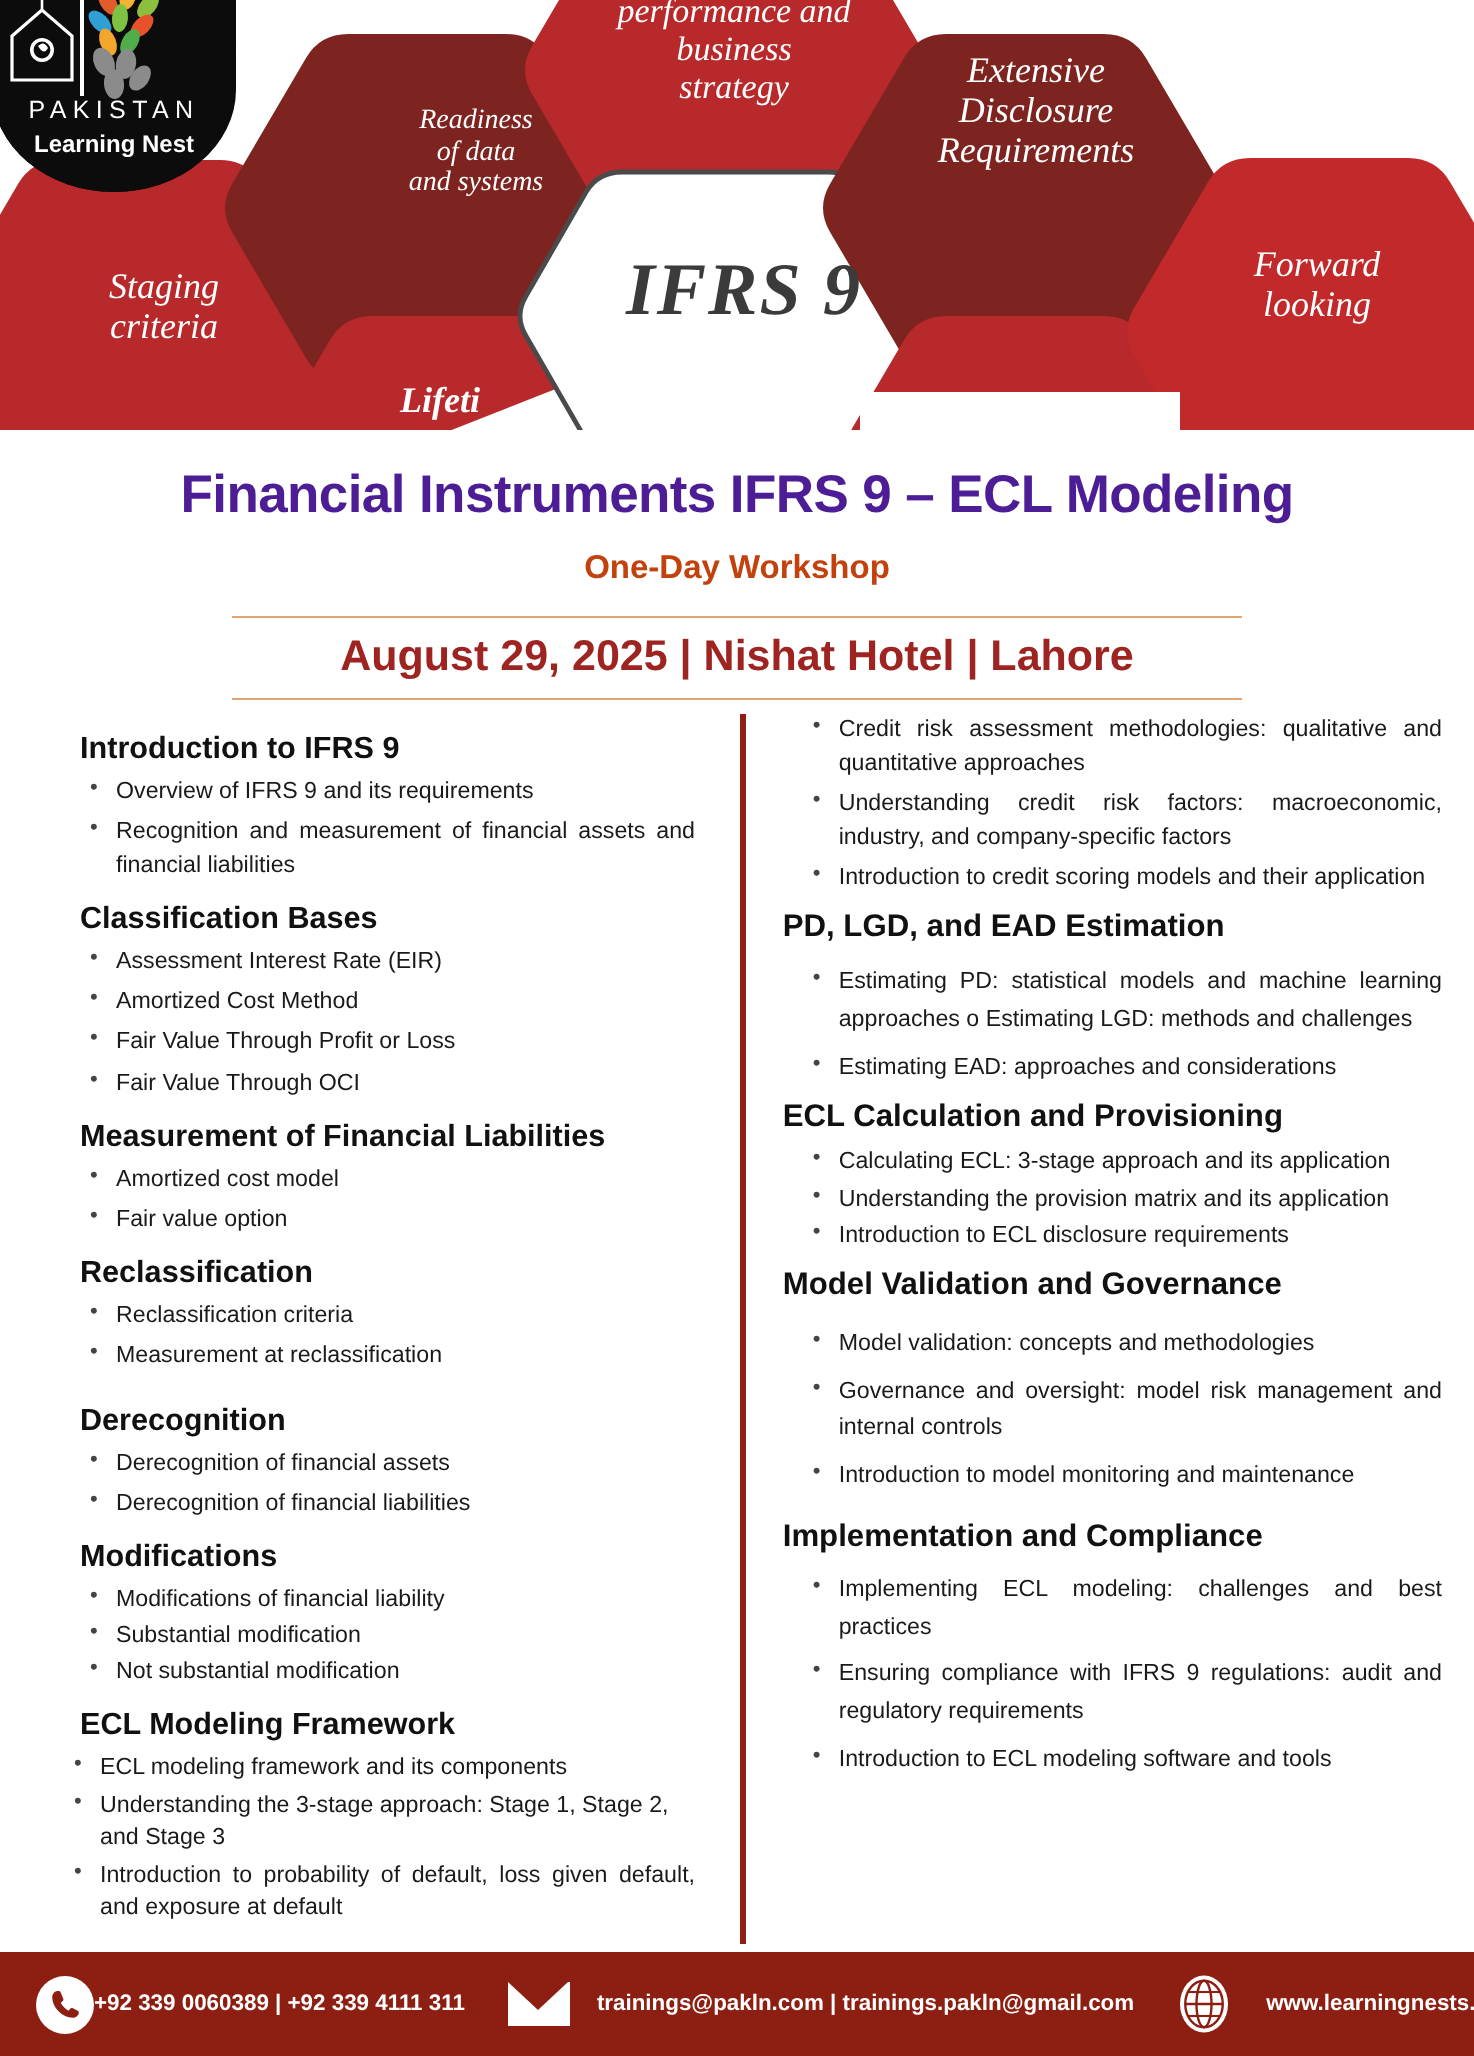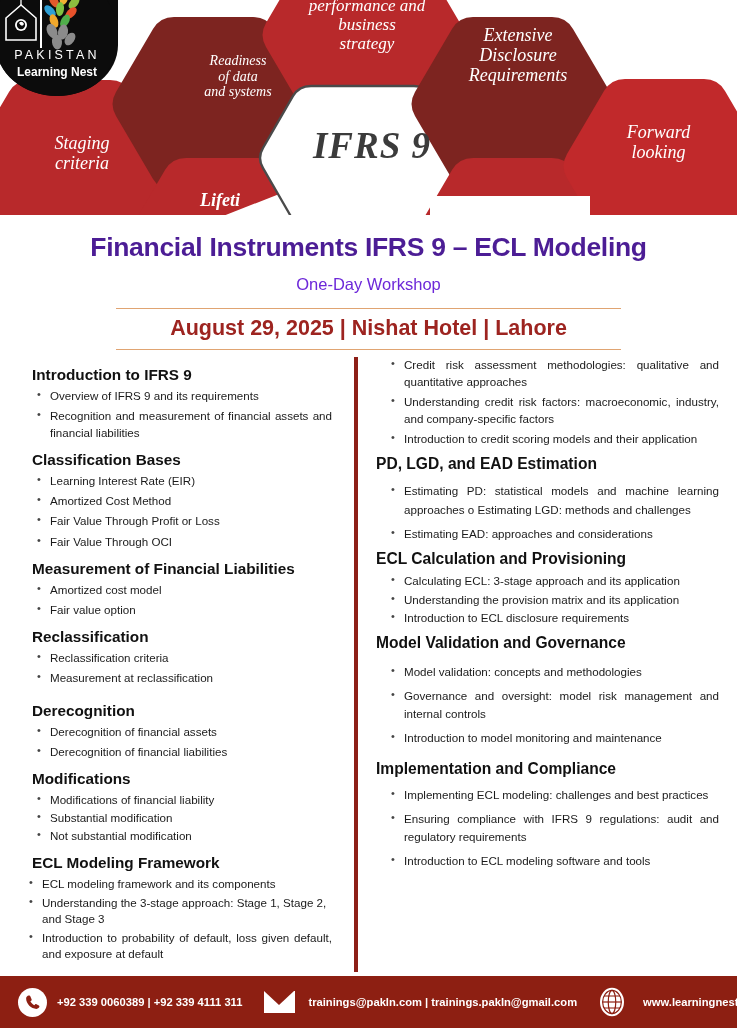--- a/index.html
+++ b/index.html
@@ -57,38 +57,38 @@
     letter-spacing:1px;
   }
 
   
   .title-wrap { position:absolute; left:0; top:232px; width:737px; text-align:center; }
   .main-title {
     font-size:26.5px; font-weight:bold; color:#4c1d95;
     letter-spacing:-0.3px;
   }
   .sub-title {
-    margin-top:12px; font-size:16.5px; font-weight:normal; color:#6d28d9;
+    margin-top:12px; font-size:16.5px; font-weight:bold; color:#c2410c;
   }
   .date-band {
     margin:14px auto 0; width:505px;
     border-top:1.6px solid #e0a472; border-bottom:1.6px solid #e0a472;
     padding:7px 0 8px;
   }
   .date-text {
     font-size:21.5px; font-weight:bold; color:#9d2420;
   }
 
   
   .cols {
     position:absolute; left:0; top:357px; width:737px; height:615px;
     display:flex;
   }
   .col { position:relative; }
-  .col-left  { width:352px; padding:0 16px 0 32px; }
+  .col-left  { width:352px; padding:0 16px 0 12px;margin-left:28px; }
   .divider   { width:4px; background:#8d1f17; margin:0 2px; }
   .col-right { width:375px; padding:0 12px 0 16px; }
 
   .sec-head {
     font-size:15.3px; font-weight:bold; color:#111;
     margin:9px 0 4px;
   }
   .col-right .sec-head { font-size:15.6px; margin:7px 0 5px; }
 
   ul.blist { list-style:none; }
@@ -213,21 +213,21 @@
     <div class="col col-left">
 
       <div class="sec-head">Introduction to IFRS 9</div>
       <ul class="blist">
         <li>Overview of IFRS 9 and its requirements</li>
         <li class="jt">Recognition and measurement of financial assets and financial liabilities</li>
       </ul>
 
       <div class="sec-head">Classification Bases</div>
       <ul class="blist">
-        <li>Learning Interest Rate (EIR)</li>
+        <li>Assessment Interest Rate (EIR)</li>
         <li>Amortized Cost Method</li>
         <li>Fair Value Through Profit or Loss</li>
         <li>Fair Value Through OCI</li>
       </ul>
 
       <div class="sec-head">Measurement of Financial Liabilities</div>
       <ul class="blist">
         <li>Amortized cost model</li>
         <li>Fair value option</li>
       </ul>
@@ -301,21 +301,21 @@
   </div>
 
   <div class="footer">
 
     <div class="f-item">
       <div class="ph-ico f-ico">
         <svg width="17" height="17" viewBox="0 0 24 24">
           <path d="M6.6 2.2 C5 2.2 3 4.2 3 6.4 c0 7.4 7.2 14.6 14.6 14.6 2.2 0 4.2-2 4.2-3.6 0-.6-.3-1-.8-1.3l-3.4-1.8c-.7-.4-1.5-.2-2 .4l-1 1.3c-2.4-1.2-4.4-3.2-5.6-5.6l1.3-1c.6-.5.8-1.3.4-2L8.9 3C8.6 2.5 8.2 2.2 7.6 2.2Z" fill="#8d1f12"></path>
         </svg>
       </div>
-      <span class="f-text" style="margin-left:10px">+92 339 0060389 | +92 339 4111 311</span>
+      <span class="f-text" style="margin-left:0">+92 339 0060389 | +92 339 4111 311</span>
     </div>
 
     <div class="f-item">
       <div class="mail-ico f-ico"></div>
       <span class="f-text" style="margin-left:13px">trainings@pakln.com | trainings.pakln@gmail.com</span>
     </div>
 
     <div class="f-item">
       <svg class="glb-ico f-ico" viewBox="0 0 40 40">
         <ellipse cx="20" cy="20" rx="16" ry="19" fill="#fff"></ellipse>

